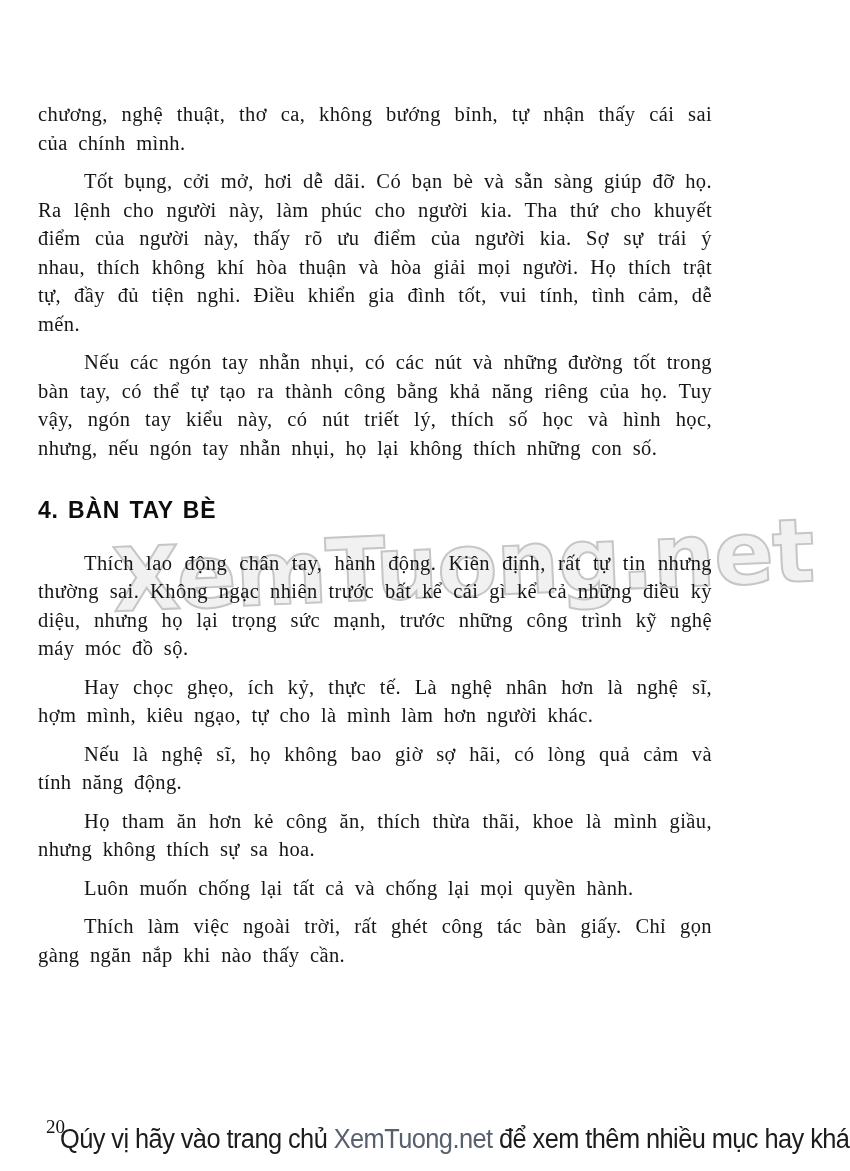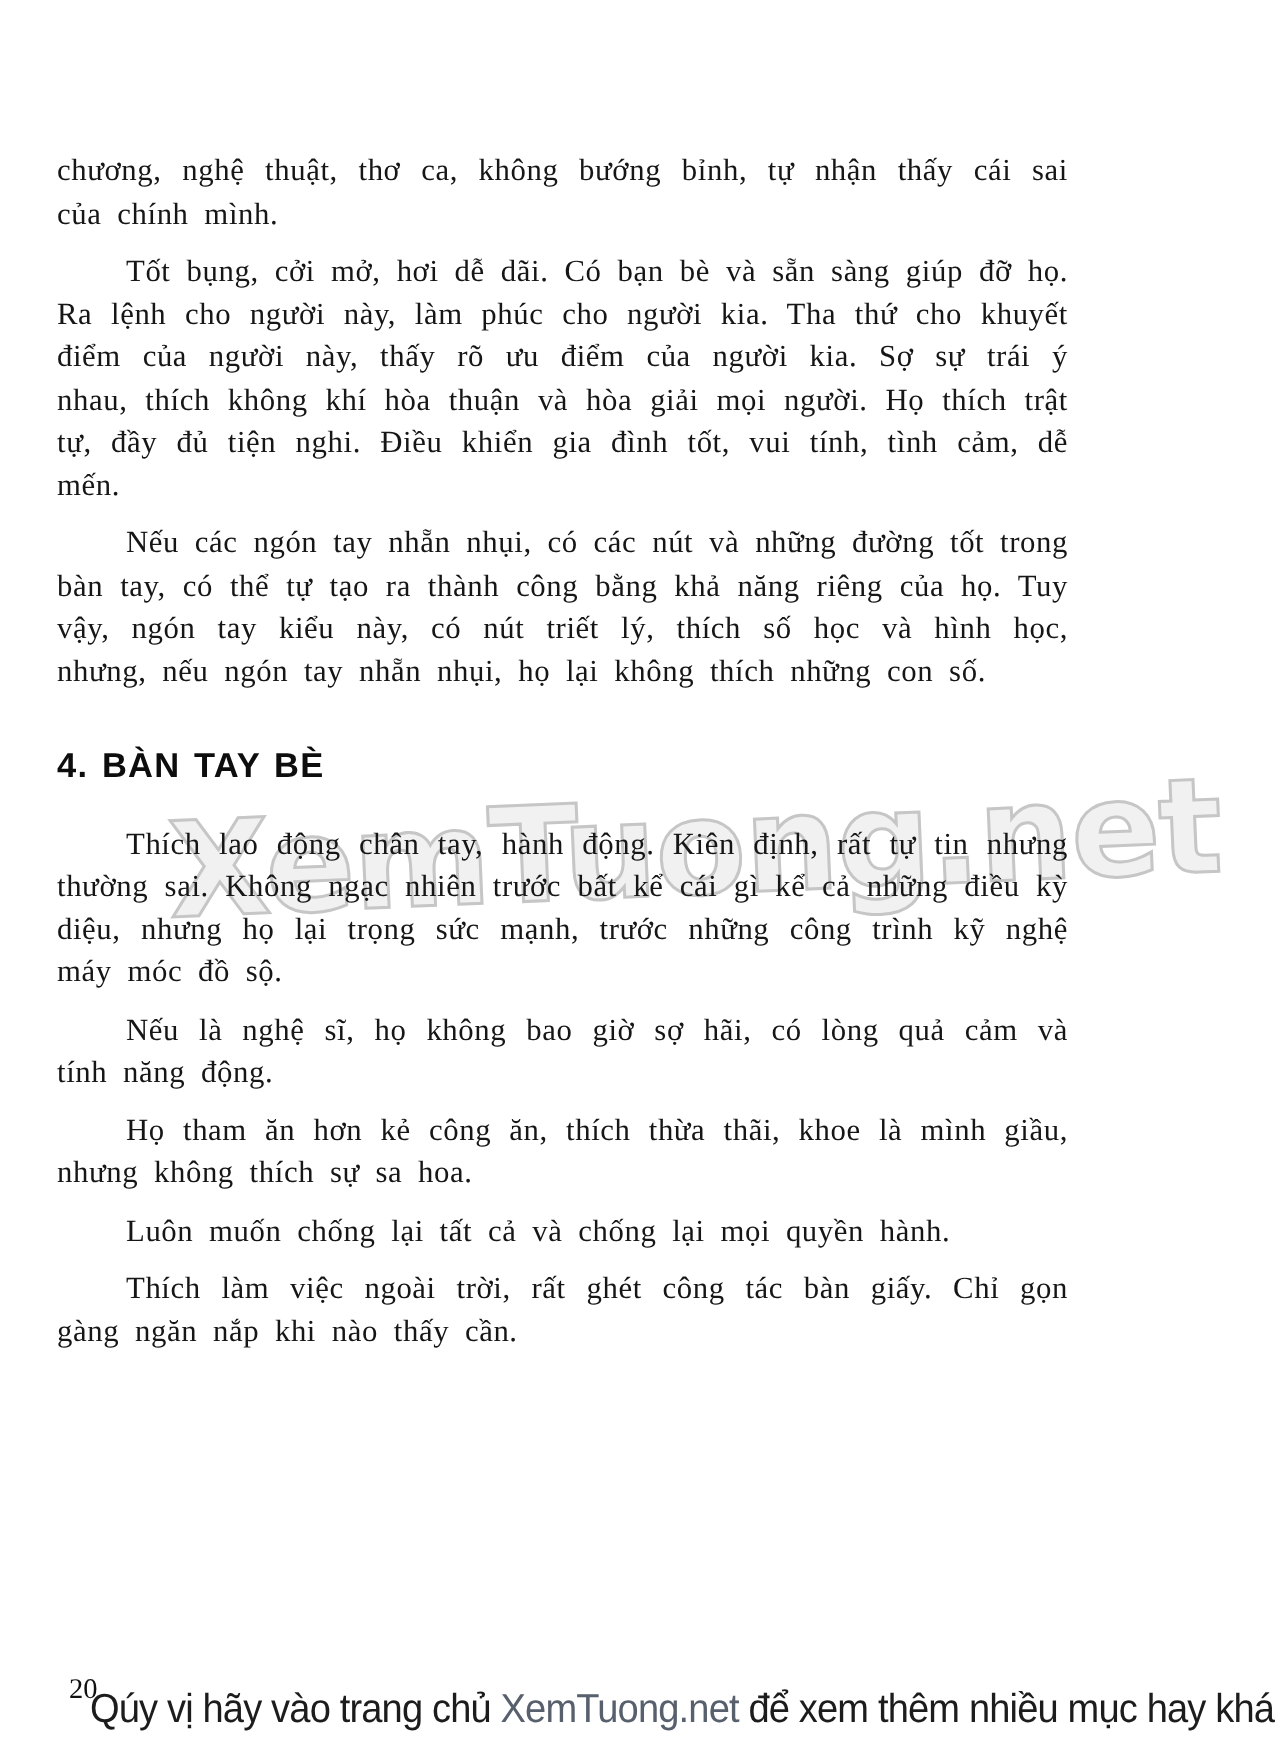--- a/index.html
+++ b/index.html
@@ -99,20 +99,21 @@
   <div class="watermark">XemTuong.net</div>
 
   <div class="text-block">
     <p class="no-indent">chương, nghệ thuật, thơ ca, không bướng bỉnh, tự nhận thấy cái sai của chính mình.</p>
     <p>Tốt bụng, cởi mở, hơi dễ dãi. Có bạn bè và sẵn sàng giúp đỡ họ. Ra lệnh cho người này, làm phúc cho người kia. Tha thứ cho khuyết điểm của người này, thấy rõ ưu điểm của người kia. Sợ sự trái ý nhau, thích không khí hòa thuận và hòa giải mọi người. Họ thích trật tự, đầy đủ tiện nghi. Điều khiển gia đình tốt, vui tính, tình cảm, dễ mến.</p>
     <p>Nếu các ngón tay nhẵn nhụi, có các nút và những đường tốt trong bàn tay, có thể tự tạo ra thành công bằng khả năng riêng của họ. Tuy vậy, ngón tay kiểu này, có nút triết lý, thích số học và hình học, nhưng, nếu ngón tay nhẵn nhụi, họ lại không thích những con số.</p>
 
     <h2 class="section-heading">4. BÀN TAY BÈ</h2>
 
     <p>Thích lao động chân tay, hành động. Kiên định, rất tự tin nhưng thường sai. Không ngạc nhiên trước bất kể cái gì kể cả những điều kỳ diệu, nhưng họ lại trọng sức mạnh, trước những công trình kỹ nghệ máy móc đồ sộ.</p>
+    <p>Hay chọc ghẹo, ích kỷ, thực tế. Là nghệ nhân hơn là nghệ sĩ, hợm mình, kiêu ngạo, tự cho là mình làm hơn người khác.</p>
     <p>Nếu là nghệ sĩ, họ không bao giờ sợ hãi, có lòng quả cảm và tính năng động.</p>
     <p>Họ tham ăn hơn kẻ công ăn, thích thừa thãi, khoe là mình giầu, nhưng không thích sự sa hoa.</p>
     <p>Luôn muốn chống lại tất cả và chống lại mọi quyền hành.</p>
     <p>Thích làm việc ngoài trời, rất ghét công tác bàn giấy. Chỉ gọn gàng ngăn nắp khi nào thấy cần.</p>
   </div>
 
   <div class="page-number">20</div>
 
   <div class="footer-promo">
     <span>Qúy vị hãy vào trang chủ </span><span class="promo-link">XemTuong.net</span><span> để xem thêm nhiều mục hay khác</span>

